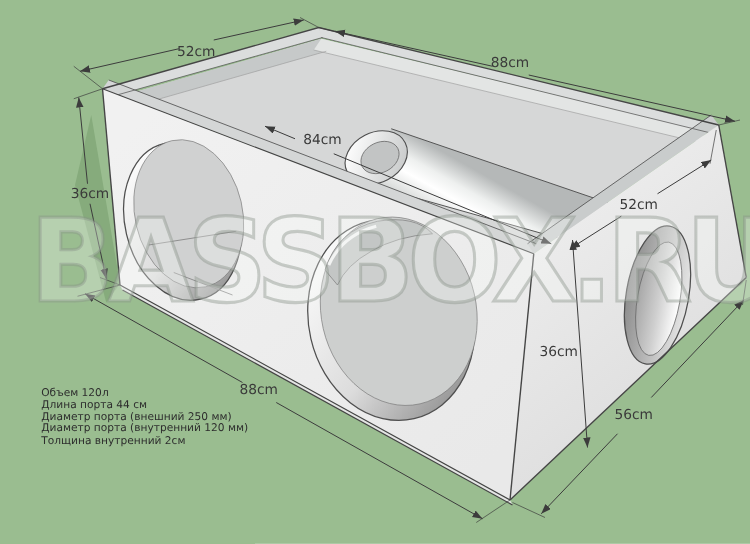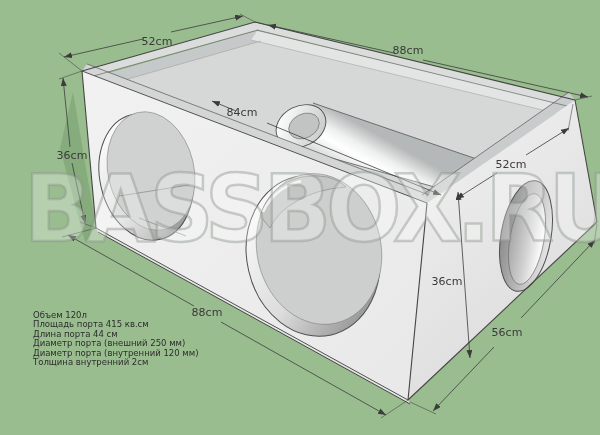--- a/index.html
+++ b/index.html
@@ -184,29 +184,28 @@
       <path d="M410,402 L436,414" stroke-width="0.55"></path>
       <path d="M597,224 L594,244" stroke-width="0.55"></path>
     </g>
   </g>
 </svg>
 
 <div class="watermark">BASSBOX.RU</div>
 
 <span class="dim-label" style="left:157px;top:41px;">52cm</span>
 <span class="dim-label" style="left:408px;top:50px;">88cm</span>
-<span class="dim-label" style="left:242px;top:112px;text-align:center;">84cm</span>
+<span class="dim-label" style="left:258px;top:112px;text-align:center;">84cm</span>
 <span class="dim-label" style="left:72px;top:155px;">36cm</span>
 <span class="dim-label" style="left:511px;top:164px;">52cm</span>
 <span class="dim-label" style="left:447px;top:281px;">36cm</span>
 <span class="dim-label" style="left:207px;top:312px;">88cm</span>
 <span class="dim-label" style="left:507px;top:332px;">56cm</span>
 
 <div class="specs">
   <div>Объем 120л</div>
-  <div>Площадь порта 415 кв.см</div>
   <div>Длина порта 44 см</div>
   <div>Диаметр порта (внешний 250 мм)</div>
   <div>Диаметр порта (внутренний 120 мм)</div>
   <div>Толщина внутренний 2см</div>
 </div>
 
 </div>
 
 </body></html>

